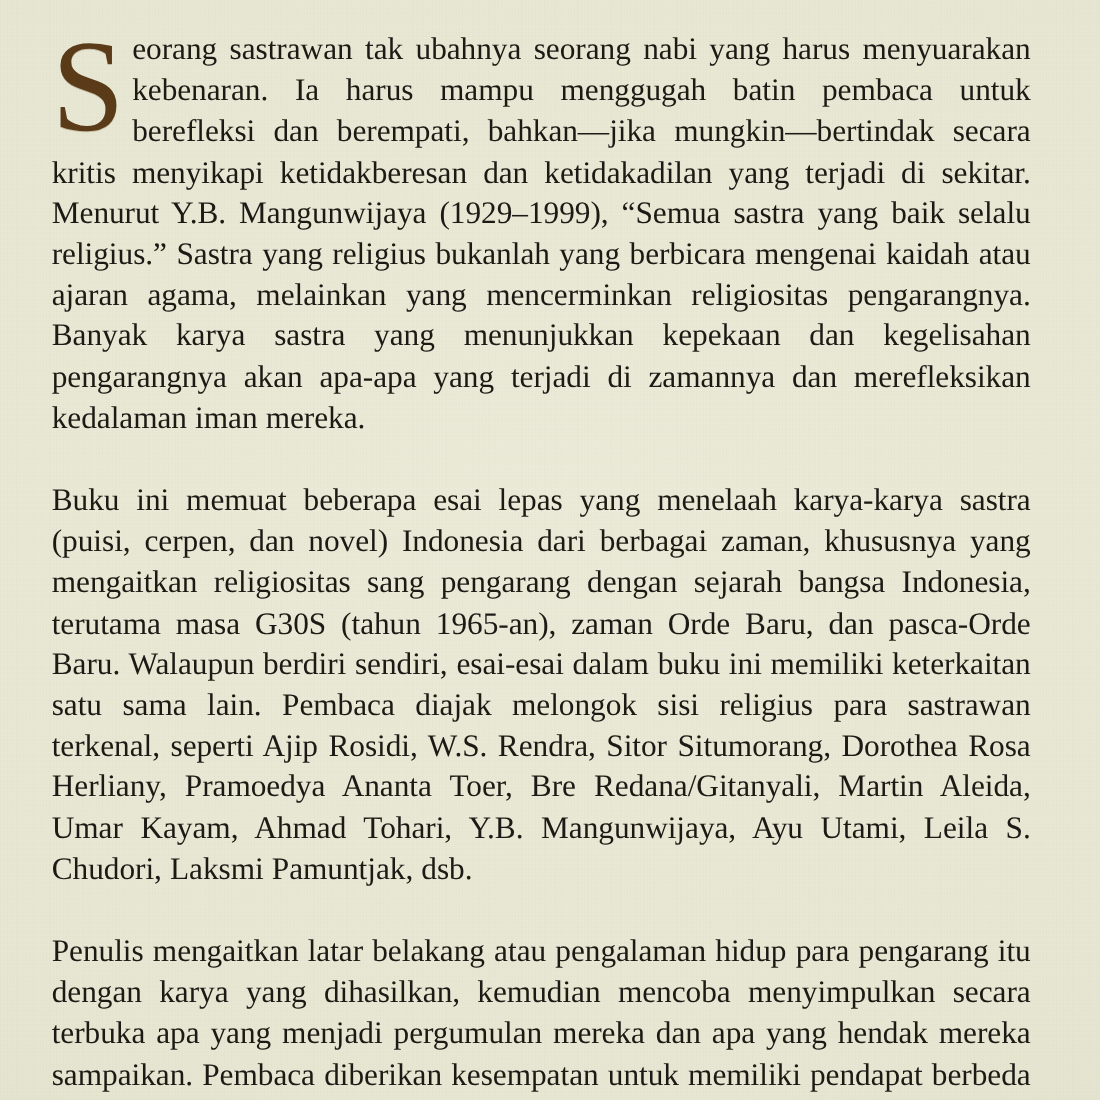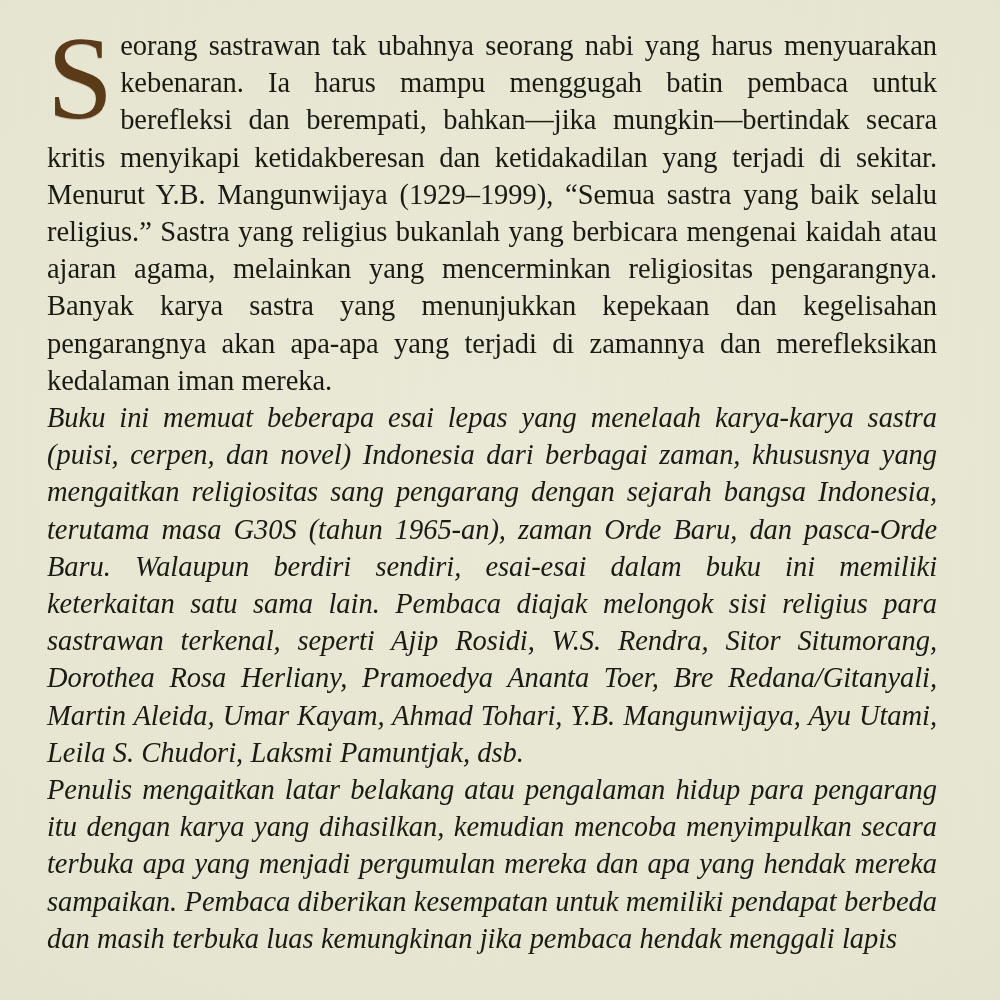--- a/index.html
+++ b/index.html
@@ -49,21 +49,21 @@
     font-size: 28.5px;
     line-height: 37.2px;
     text-align: justify;
     text-justify: inter-word;
     letter-spacing: -0.05px;
     word-spacing: 0.3px;
     -webkit-font-smoothing: antialiased;
   }
 
   p.body-paragraph + p.body-paragraph {
-    font-style: italic;
+    margin-top: 38px;
   }
 
   
   #para-1 { position: relative; }
 
   #para-1 .dropcap {
     float: left;
     color: #5b3b18;
     font-family: "Liberation Serif", "DejaVu Serif", serif;
     font-size: 119px;

